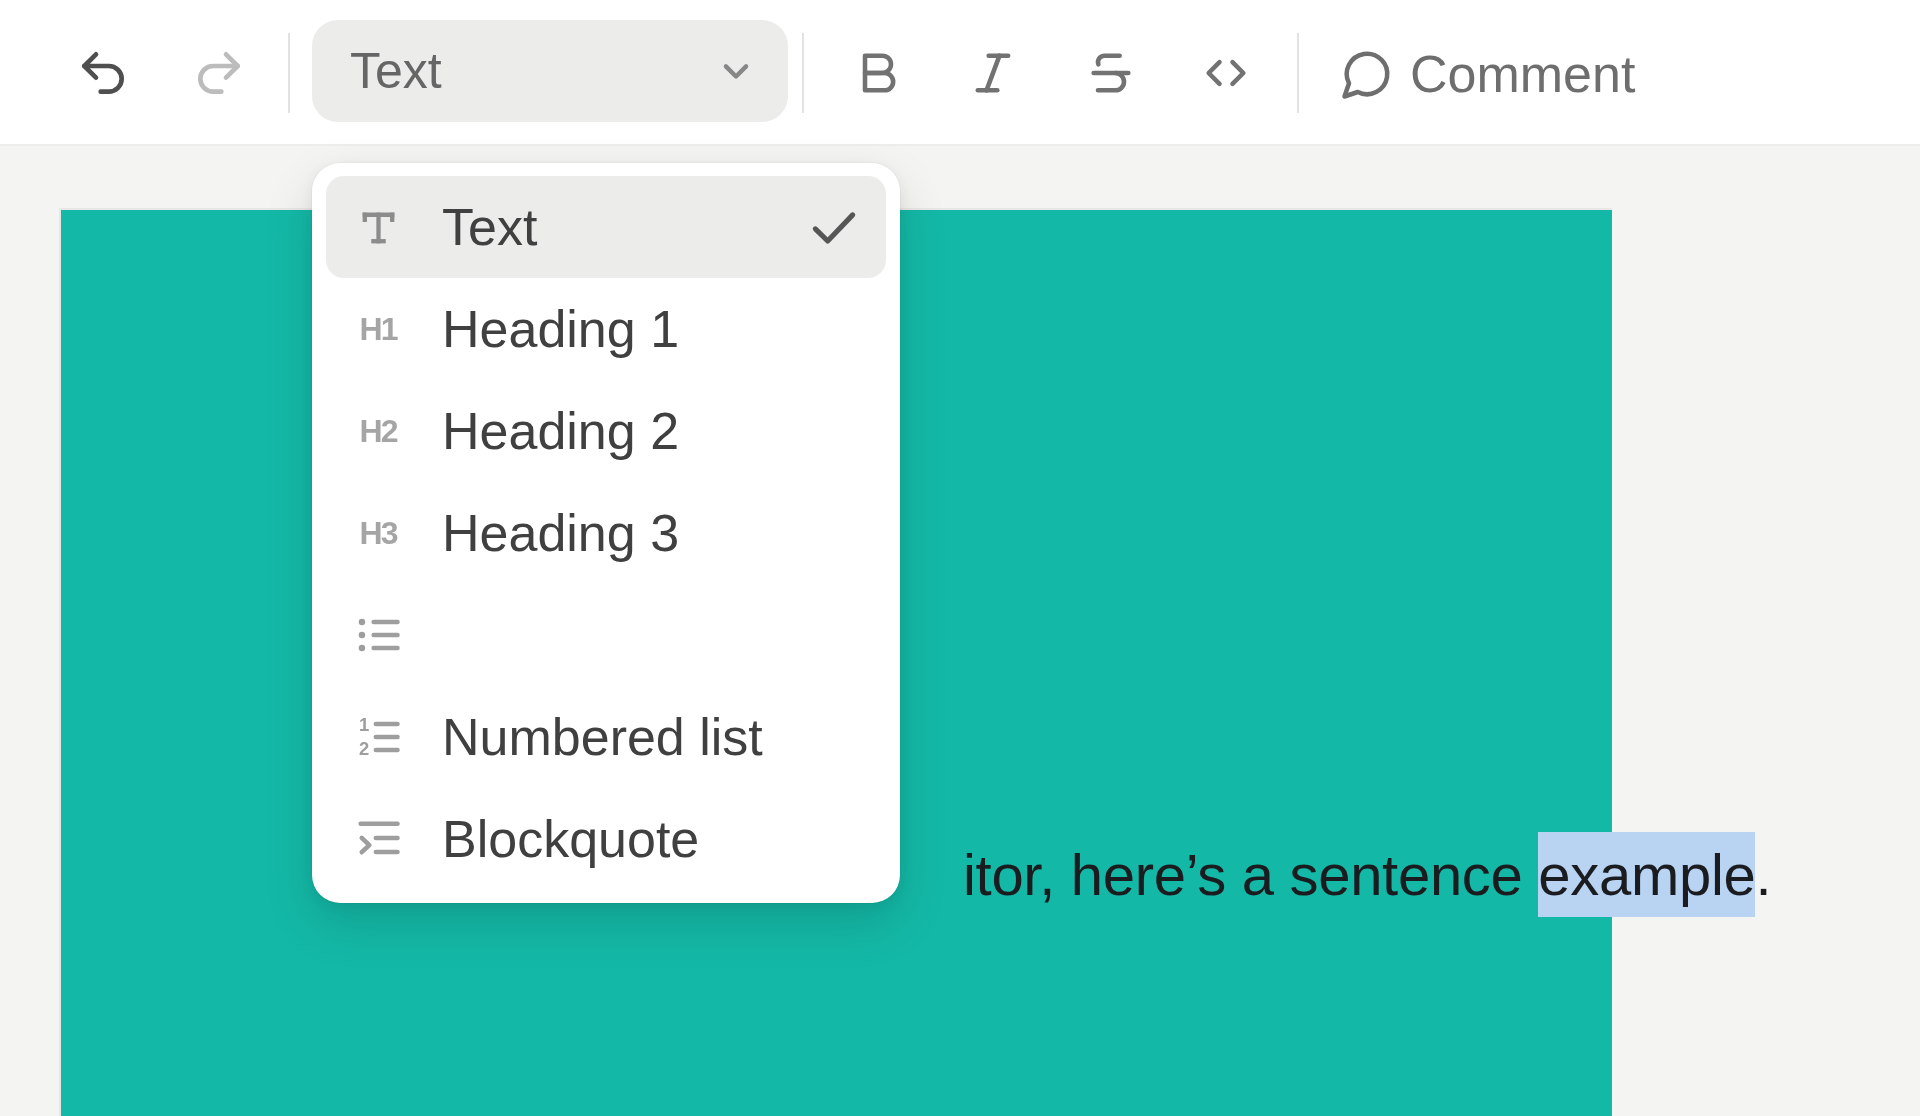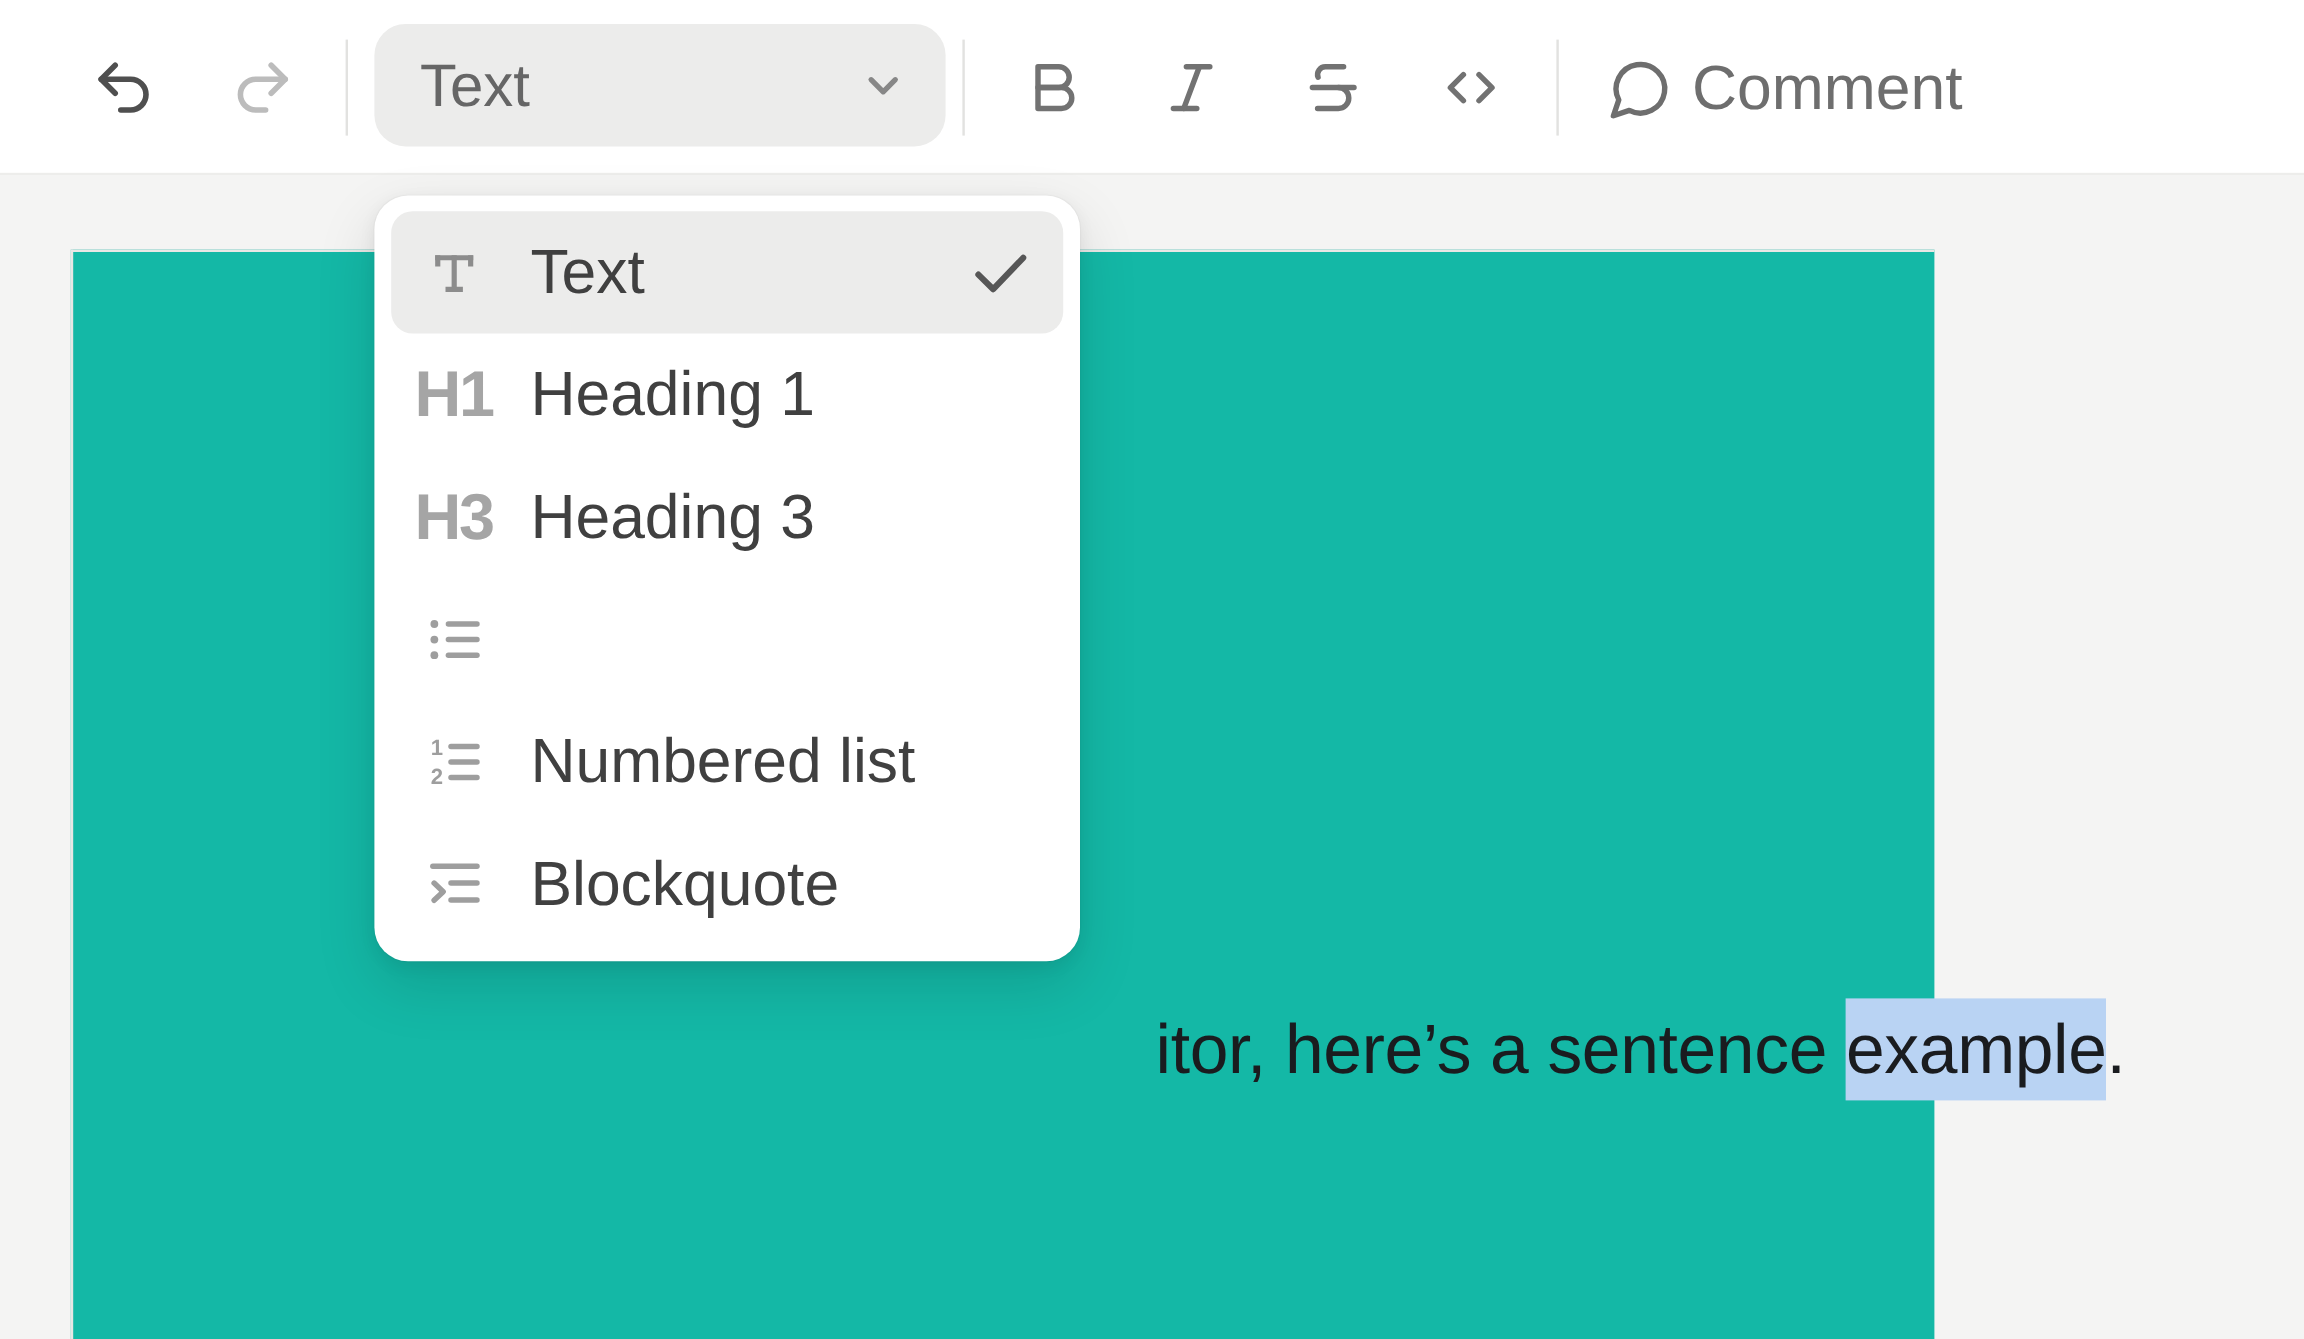--- a/index.html
+++ b/index.html
@@ -46,21 +46,21 @@
 
   
   .menu{position:absolute;left:312px;top:163px;width:588px;padding:13px 14px;background:var(--menu-bg);
     border-radius:28px;box-shadow:0 20px 50px rgba(0,0,0,.13),0 4px 14px rgba(0,0,0,.06),0 0 0 1px rgba(0,0,0,.025);}
   .item{position:relative;height:102px;border-radius:18px;display:flex;align-items:center;cursor:pointer;}
   .item.selected{background:var(--control-bg);}
   .item .ic{width:56px;margin-left:24px;display:flex;align-items:center;justify-content:center;
     color:var(--item-icon);flex:0 0 56px;}
   .item .ic svg{width:52px;height:52px;}
   .item .ic svg.t{width:47px;height:47px;color:var(--t-icon);}
-  .hglyph{font-size:54px;font-weight:700;color:#a5a5a5;letter-spacing:-2px;line-height:1;}
+  .hglyph{font-size:32px;font-weight:700;color:#a5a5a5;letter-spacing:-2px;line-height:1;}
   .item .lbl{margin-left:36px;font-size:52px;color:var(--item-label);line-height:1;}
   .item .check{position:absolute;right:24px;top:23px;width:56px;height:56px;color:var(--check);}
   svg{display:block;}
   .numdigit{font:700 8.5px "Liberation Sans",sans-serif;fill:currentColor;stroke:none;}
 </style>
 </head>
 <body>
 
 <div class="app">
 
@@ -153,20 +153,26 @@
       </svg>
     </div>
 
     <div class="item">
       <span class="ic">
         <span class="hglyph">H1</span>
       </span>
       <span class="lbl">Heading 1</span>
     </div>
 
+    <div class="item">
+      <span class="ic">
+        <span class="hglyph">H2</span>
+      </span>
+      <span class="lbl">Heading 2</span>
+    </div>
 
     <div class="item">
       <span class="ic">
         <span class="hglyph">H3</span>
       </span>
       <span class="lbl">Heading 3</span>
     </div>
 
     <div class="item">
       <span class="ic">

